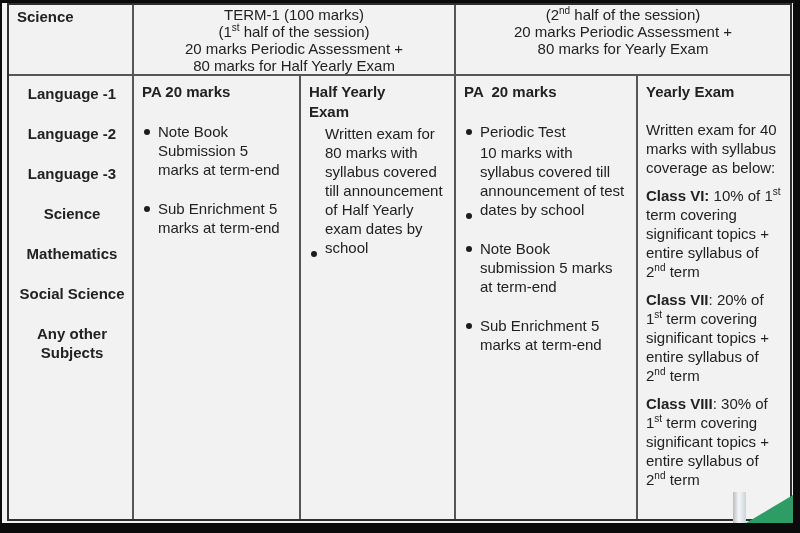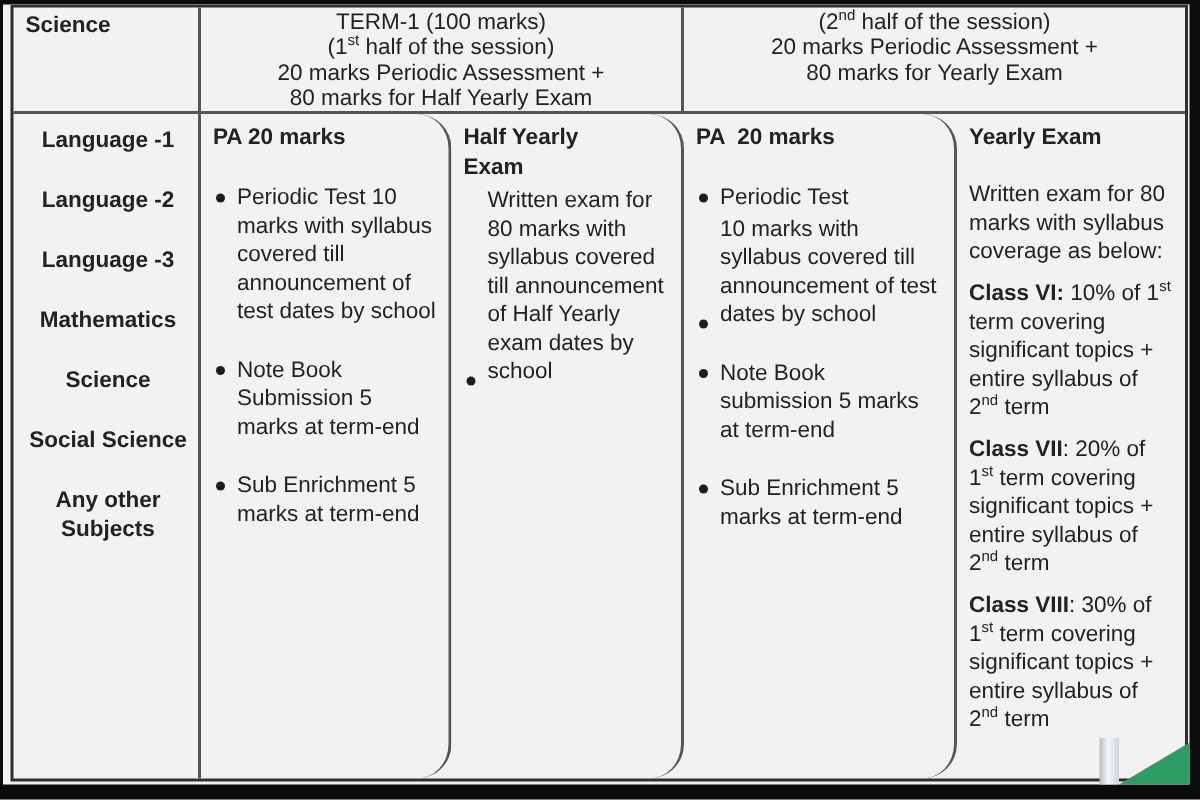--- a/index.html
+++ b/index.html
@@ -24,21 +24,21 @@
   .cell{overflow:hidden;box-sizing:border-box;}
   .v-border{border-right:2px solid var(--border-inner,#565656);}
   .h-border{border-bottom:2px solid var(--border-inner,#4a4a4a);}
   
   .corner-cell{padding:3px 8px;font-weight:700;font-size:15px;}
   .term-header{grid-row:1;text-align:center;padding-top:1px;}
   .term-header .th-line{font-weight:400;font-size:15px;line-height:17px;white-space:nowrap;}
   .t1{grid-column:2/4;}
   .t2{grid-column:4/6;}
   
-  .body-cell{padding:6px 8px 4px 8px;font-size:15px;line-height:19px;border-radius:23px;}
+  .body-cell{padding:6px 8px 4px 8px;font-size:15px;line-height:19px;}
   .col-head{font-weight:700;font-size:15px;line-height:20px;white-space:pre-wrap;}
   .pre{white-space:pre-line;}
   .subjects-cell{padding:8px 6px 4px 9px;}
   .subject{font-weight:700;font-size:15px;line-height:19px;margin-bottom:21px;text-align:center;}
   .bullet{display:flex;margin-top:20px;}
   .bullet.tight{margin-top:2px;align-items:flex-end;}
   .dot{flex:0 0 auto;width:6px;height:6px;border-radius:50%;background:#1d1d1d;margin:7px 8px 0 2px;}
   .intro-para{margin-top:18px;}
   .class-para{margin-top:9px;}
   sup{font-size:10px;line-height:0;vertical-align:super;}
@@ -75,32 +75,28 @@
     <div class="cell term-header t2 h-border">
       <div class="th-line">(2<sup>nd</sup> half of the session)</div>
       <div class="th-line">20 marks Periodic Assessment +</div>
       <div class="th-line">80 marks for Yearly Exam</div>
     </div>
 
     <div class="cell subjects-cell v-border">
       <div class="subject">Language -1</div>
       <div class="subject">Language -2</div>
       <div class="subject">Language -3</div>
+      <div class="subject">Science</div>
       <div class="subject">Mathematics</div>
-      <div class="subject">Science</div>
       <div class="subject">Social Science</div>
       <div class="subject">Any other Subjects</div>
     </div>
 
     <div class="cell body-cell v-border">
       <div class="col-head">PA 20 marks</div>
-      <div class="bullet">
-        <span class="dot"></span>
-        <span>Periodic Test 10 marks with syllabus covered till announcement of test dates by school</span>
-      </div>
       <div class="bullet">
         <span class="dot"></span>
         <span>Note Book Submission 5 marks at term-end</span>
       </div>
       <div class="bullet">
         <span class="dot"></span>
         <span>Sub Enrichment 5 marks at term-end</span>
       </div>
     </div>
 
@@ -128,21 +124,21 @@
         <span>Note Book submission 5 marks at term-end</span>
       </div>
       <div class="bullet">
         <span class="dot"></span>
         <span>Sub Enrichment 5 marks at term-end</span>
       </div>
     </div>
 
     <div class="cell body-cell">
       <div class="col-head">Yearly Exam</div>
-      <div class="intro-para">Written exam for 80 marks with syllabus coverage as below:</div>
+      <div class="intro-para">Written exam for 40 marks with syllabus coverage as below:</div>
       <div class="class-para intro-para"><b>Class VI:</b> 10% of 1<sup>st</sup> term covering significant topics + entire syllabus of 2<sup>nd</sup> term</div>
       <div class="class-para"><b>Class VII</b>: 20% of 1<sup>st</sup> term covering significant topics + entire syllabus of 2<sup>nd</sup> term</div>
       <div class="class-para"><b>Class VIII</b>: 30% of 1<sup>st</sup> term covering significant topics + entire syllabus of 2<sup>nd</sup> term</div>
     </div>
 
   </div>
 
   <div class="corner-art">
     <div class="gray-bar"></div>
     <div class="green-tri"></div>

